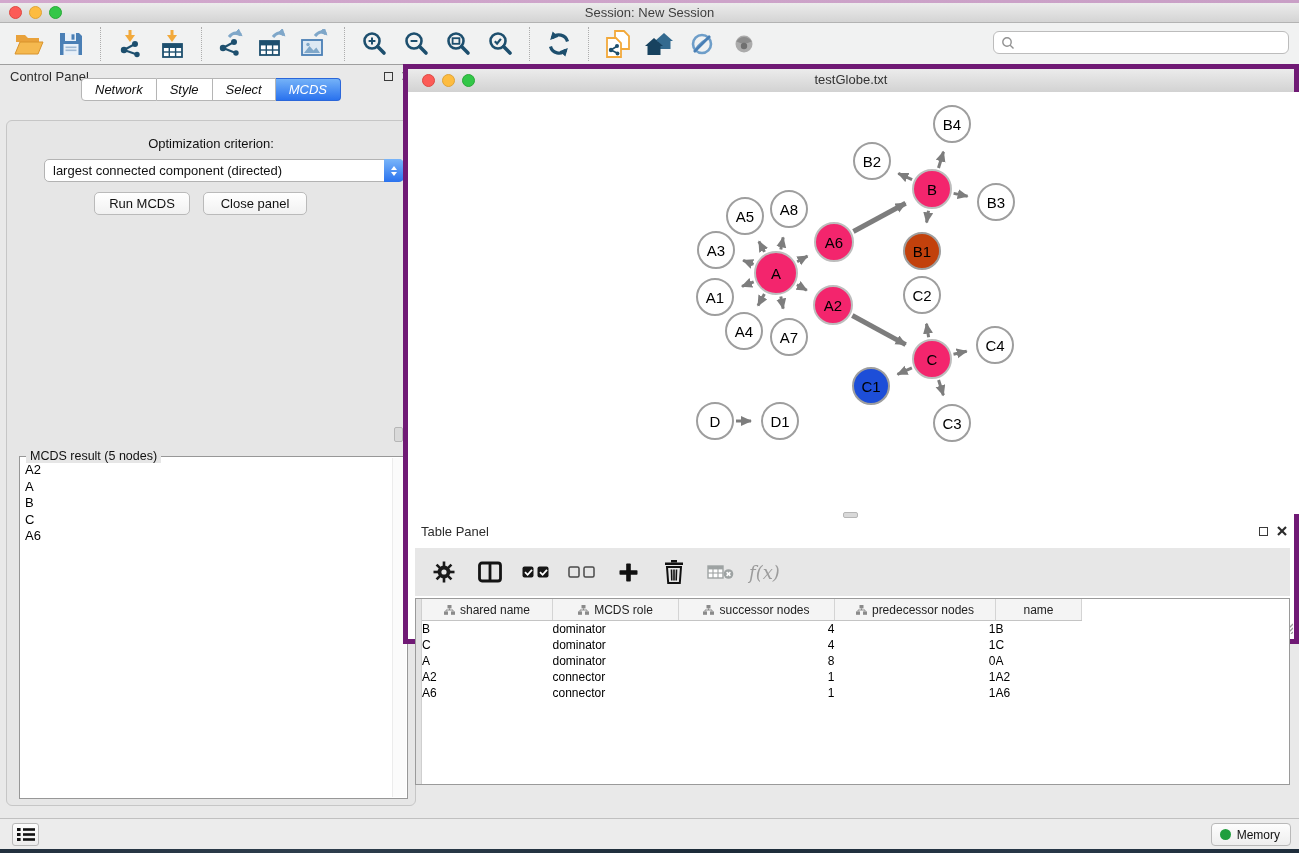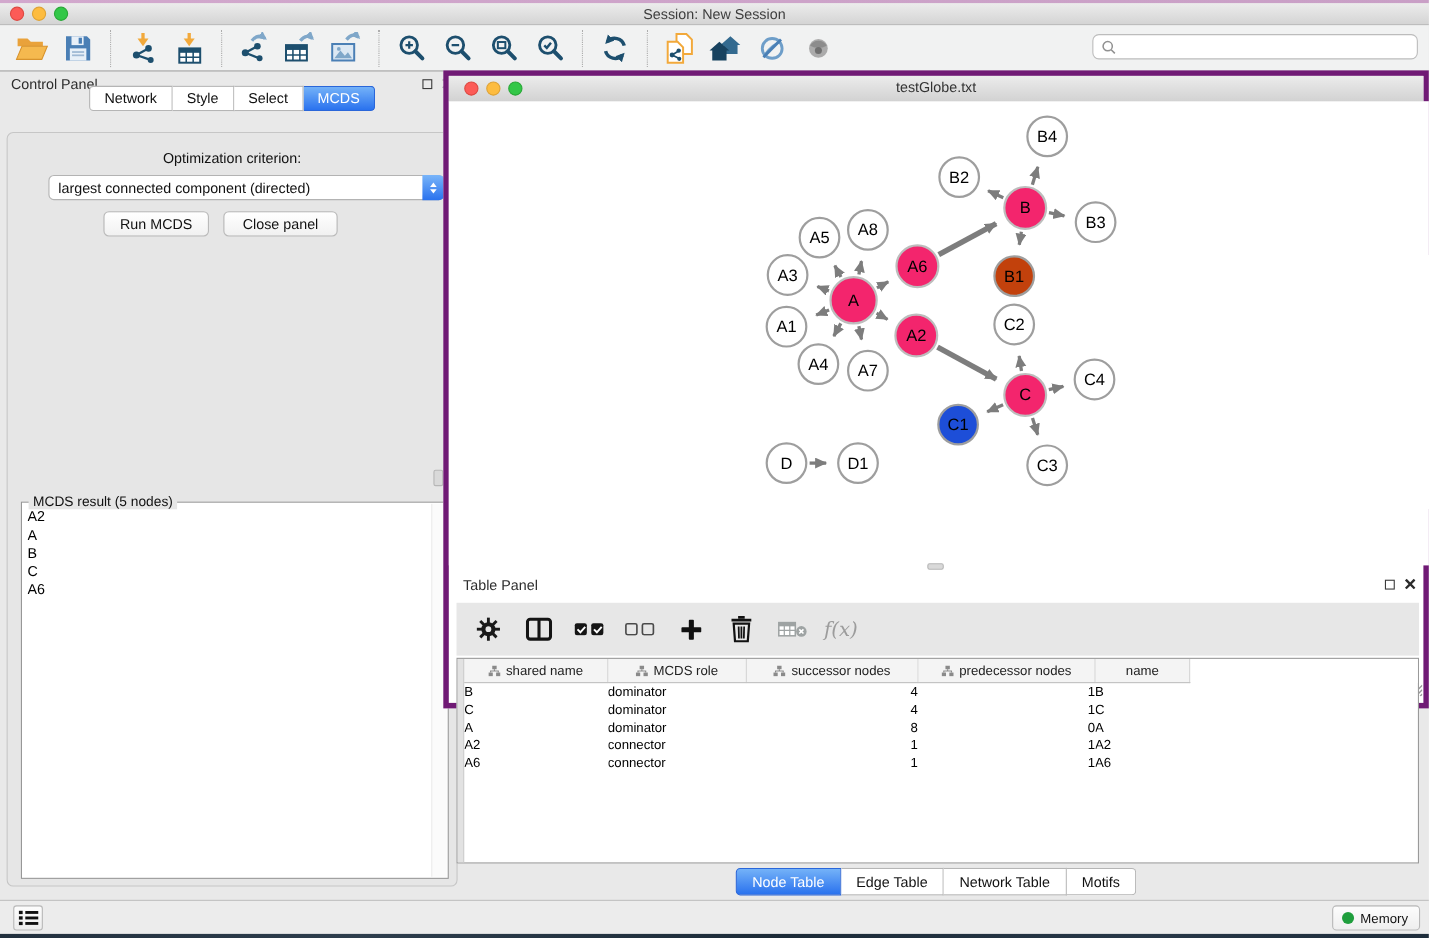--- a/index.html
+++ b/index.html
@@ -22,21 +22,21 @@
   .sep{width:0;height:34px;border-left:1px dotted #adadad;margin:0 8px;}
   .search{position:absolute;right:10px;top:8px;width:296px;height:23px;background:#fff;border:1px solid #bcbcbc;border-radius:6px;display:flex;align-items:center;padding:0 7px;box-sizing:border-box;}
   .search input{border:none;outline:none;flex:1;font-size:12px;background:transparent;margin-left:5px;font-family:"Liberation Sans",sans-serif;}
   
   .control-panel{position:absolute;left:0;top:64px;width:394px;height:754px;padding-left:28px;}
   .p-title{position:absolute;top:5px;left:10px;font-size:13px;color:#2d2d2d;}
   .panel-ctl{position:absolute;top:7px;right:10px;display:flex;gap:9px;align-items:center;}
   .float-ico{width:9px;height:9px;border:1.5px solid #3a3a3a;display:inline-block;background:none;padding:0;}
   .x-btn{background:none;border:none;padding:0;display:flex;}
   .seg{display:flex;}
-  #cp-tabs{position:absolute;top:14px;left:50%;transform:translateX(-50%);}
+  #cp-tabs{position:absolute;top:14px;left:50%;transform:translateX(-50%);font-style:italic;}
   .seg-tab{font-size:13px;padding:2px 13px;background:#fff;border:1px solid #b5b5b5;border-left:none;color:#111;line-height:17px;white-space:nowrap;}
   .seg-tab:first-child{border-left:1px solid #b5b5b5;border-radius:4px 0 0 4px;}
   .seg-tab:last-child{border-radius:0 4px 4px 0;}
   .seg-tab.selected{background:linear-gradient(#74b2f8,#2a72ee);border-color:#2a66d9;color:#fff;}
   .cp-box{position:absolute;left:6px;right:6px;top:56px;bottom:12px;background:#e6e6e6;border:1px solid #c6c6c6;border-radius:6px;}
   .opt-label{margin-top:15px;text-align:center;font-size:13px;color:#111;}
   .dropdown{position:absolute;left:37px;top:38px;width:360px;height:23px;background:#fff;border:1px solid #b3b3b3;border-radius:5px;box-sizing:border-box;display:flex;align-items:center;}
   .dropdown .val{flex:1;font-size:13px;padding-left:8px;color:#111;white-space:nowrap;overflow:hidden;}
   .stepper{width:20px;height:23px;margin:-1px -1px -1px 0;background:linear-gradient(#79b5f9,#2a72ee);border-radius:0 5px 5px 0;display:flex;flex-direction:column;align-items:center;justify-content:center;gap:2px;}
   .tri-up{width:0;height:0;border-left:3.5px solid transparent;border-right:3.5px solid transparent;border-bottom:4.5px solid #fff;}
@@ -535,26 +535,20 @@
               <td class="c1 al">A6</td>
               <td class="c2 al">connector</td>
               <td class="c3 ar">1</td>
               <td class="c4 ar">1</td>
               <td class="c5 al">A6</td>
               <td></td>
             </tr>
           </tbody>
       </table>
     </div>
-    <div id="table-tabs" class="seg bottom-tabs">
-        <div class="seg-tab selected">Node Table</div>
-        <div class="seg-tab">Edge Table</div>
-        <div class="seg-tab">Network Table</div>
-        <div class="seg-tab">Motifs</div>
-      </div>
   </div>
 
   <div class="status-bar">
     <button class="list-btn">
         <svg width="18" height="15" viewBox="0 0 18 15">
           <g fill="#111">
             <rect x="0" y="1" width="3.6" height="3"></rect>
             <rect x="6" y="1.2" width="12" height="2.6"></rect>
             <rect x="0" y="6" width="3.6" height="3"></rect>
             <rect x="6" y="6.2" width="12" height="2.6"></rect>

